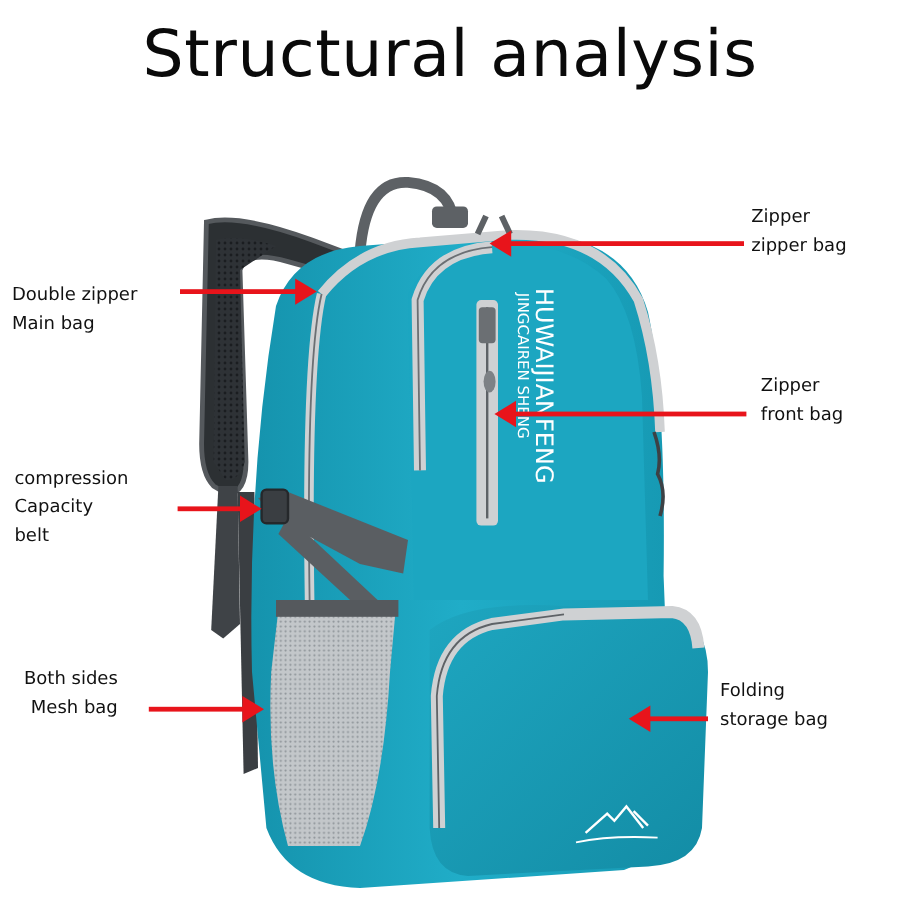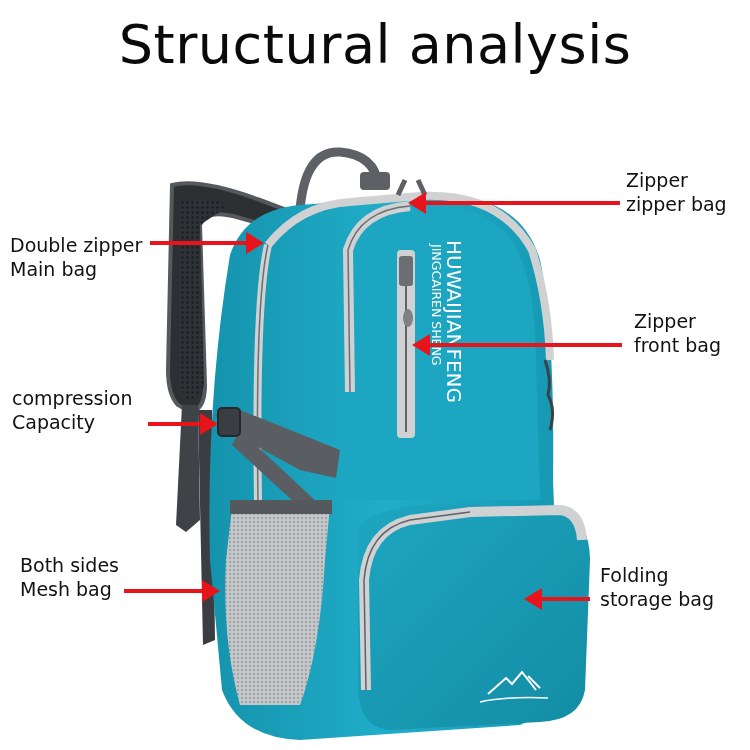--- a/index.html
+++ b/index.html
@@ -1,19 +1,19 @@
 <!DOCTYPE html>
 <html><head>
   <meta charset="utf-8">
   <style>
     html, body { margin: 0; padding: 0; background: #ffffff; }
     body { width: 750px; height: 750px; position: relative; overflow: hidden; font-family: "DejaVu Sans", sans-serif; color: #111; }
     .title { position: absolute; left: 0; top: 10px; width: 750px; text-align: center; font-size: 54px; font-weight: 500; letter-spacing: 0.5px; color: #0a0a0a; line-height: 70px; }
     .stage { position: absolute; left: 0; top: 0; width: 750px; height: 750px; }
-    .label { position: absolute; font-size: 19px; line-height: 24px; color: #111; white-space: nowrap; }
+    .label { position: absolute; font-size: 15px; line-height: 24px; color: #111; white-space: nowrap; }
     .label span { display: block; }
     .arrow { position: absolute; height: 4px; background: #e8141b; }
     .arrow .head { position: absolute; top: -9px; width: 0; height: 0; border-top: 11px solid transparent; border-bottom: 11px solid transparent; }
     .arrow.right .head { right: -16px; border-left: 18px solid #e8141b; }
     .arrow.left .head { left: -16px; border-right: 18px solid #e8141b; }
   </style>
 </head>
 <body>
 
 <div class="title">Structural analysis</div>
@@ -94,26 +94,27 @@
   <span>Double zipper</span>
   <span>Main bag</span>
 </div>
 <div class="arrow right" style="left:150px; top:241px; width:98px;">
     <div class="head"></div>
   </div>
 
 <div class="label" style="left:12px; top:386px;">
   <span>compression</span>
   <span>Capacity</span>
+  <span>belt</span>
 </div>
 <div class="arrow right" style="left:148px; top:422px; width:54px;">
     <div class="head"></div>
   </div>
 
-<div class="label" style="left:20px; top:553px;">
+<div class="label" style="left:20px; top:553px;text-align:right;">
   <span>Both sides</span>
   <span>Mesh bag</span>
 </div>
 <div class="arrow right" style="left:124px; top:589px; width:80px;">
     <div class="head"></div>
   </div>
 
 <div class="label" style="left:626px; top:168px;">
   <span>Zipper</span>
   <span>zipper bag</span>

